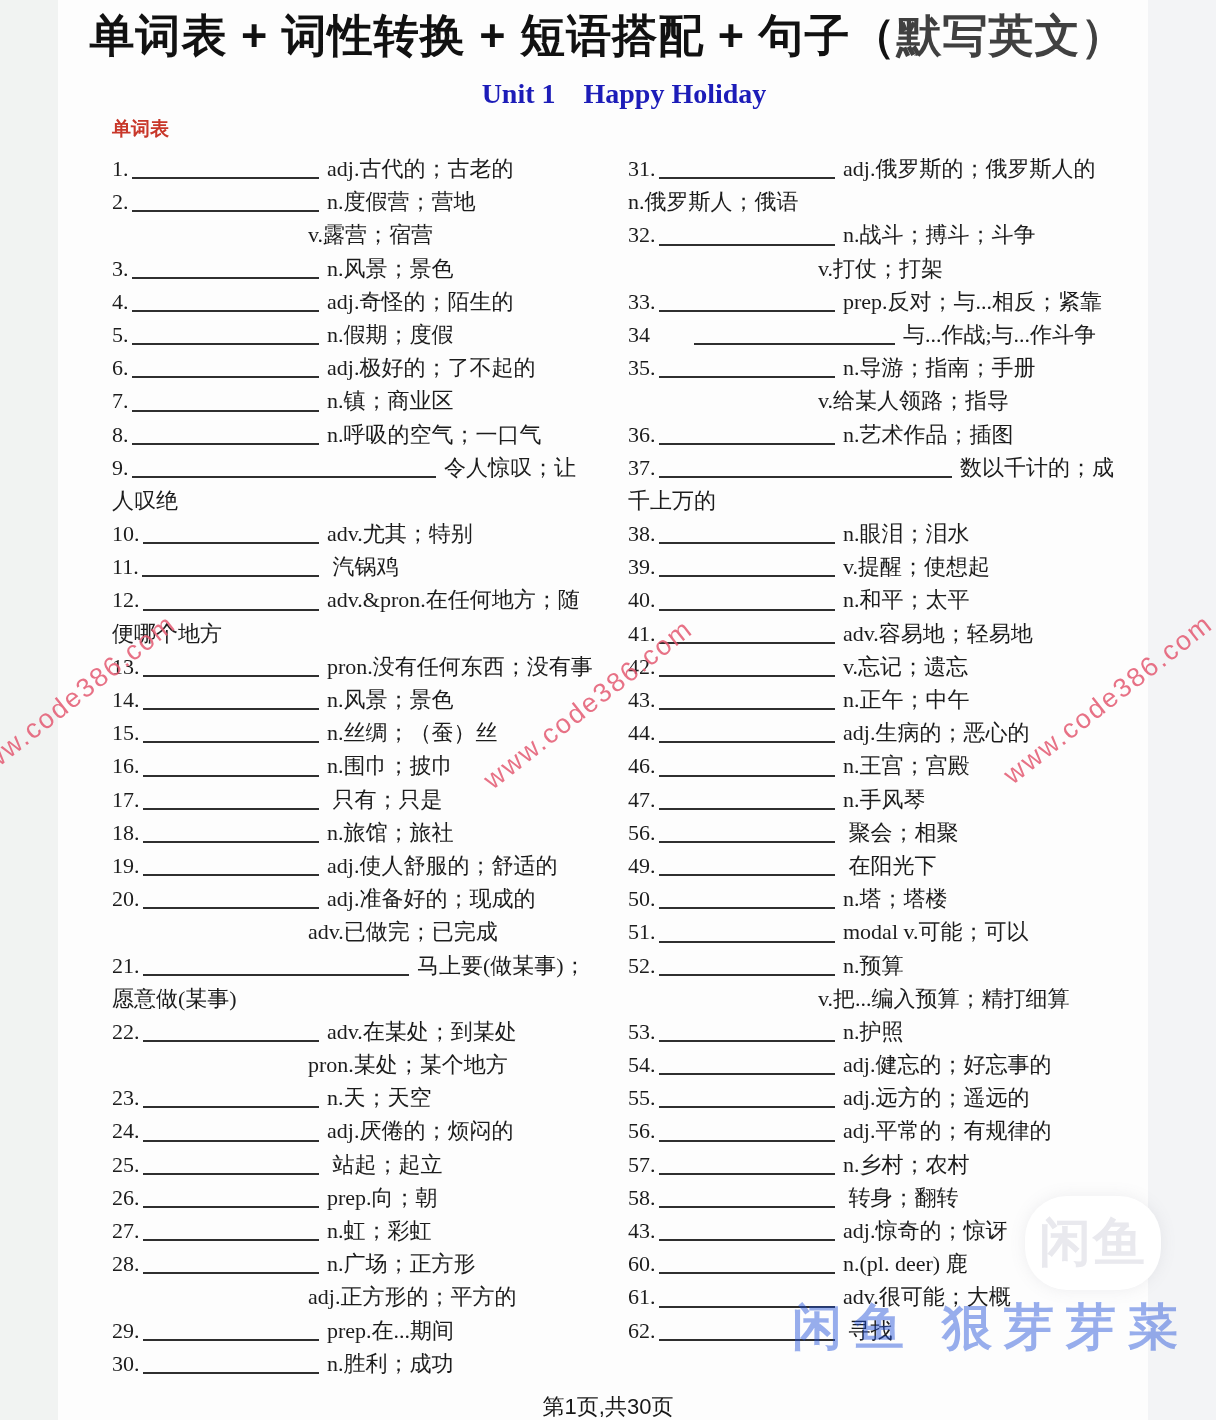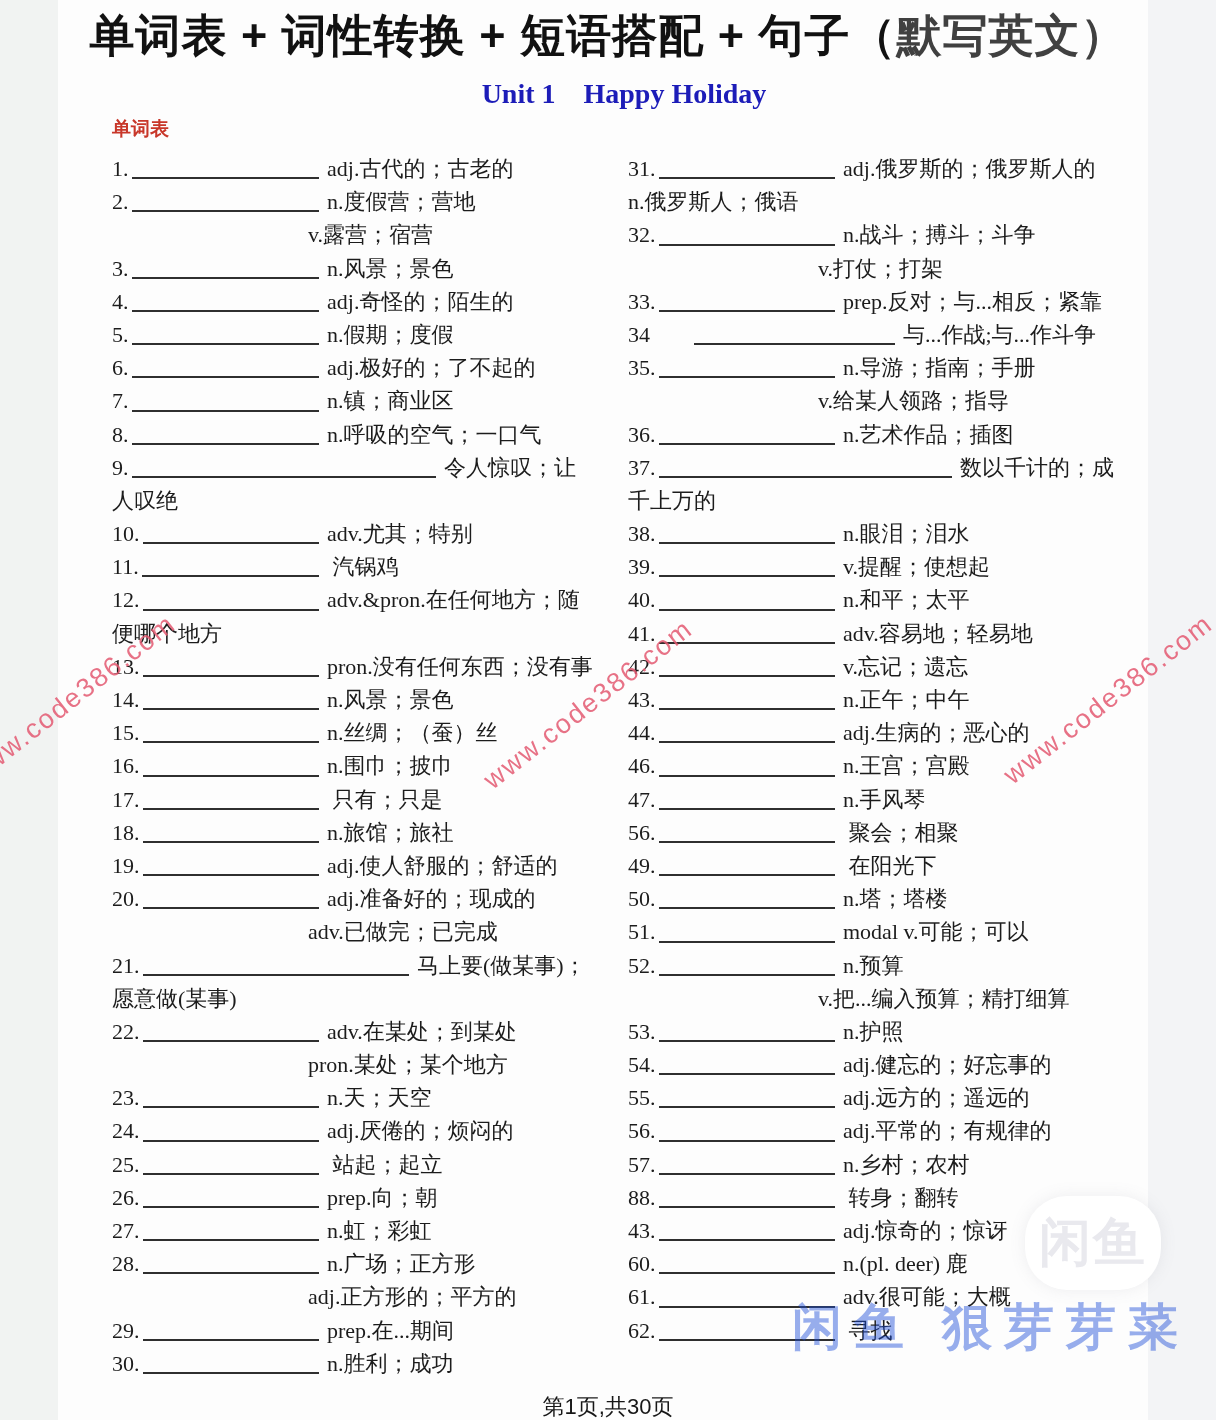--- a/index.html
+++ b/index.html
@@ -154,21 +154,21 @@
     <div class="row item"><span class="lead w-n"><span class="num">49.</span><span class="blank"></span></span><span class="def"> 在阳光下</span></div>
     <div class="row item"><span class="lead w-n"><span class="num">50.</span><span class="blank"></span></span><span class="def">n.塔；塔楼</span></div>
     <div class="row item"><span class="lead w-n"><span class="num">51.</span><span class="blank"></span></span><span class="def">modal v.可能；可以</span></div>
     <div class="row item"><span class="lead w-n"><span class="num">52.</span><span class="blank"></span></span><span class="def">n.预算</span></div>
     <div class="row cont"><span class="def">v.把...编入预算；精打细算</span></div>
     <div class="row item"><span class="lead w-n"><span class="num">53.</span><span class="blank"></span></span><span class="def">n.护照</span></div>
     <div class="row item"><span class="lead w-n"><span class="num">54.</span><span class="blank"></span></span><span class="def">adj.健忘的；好忘事的</span></div>
     <div class="row item"><span class="lead w-n"><span class="num">55.</span><span class="blank"></span></span><span class="def">adj.远方的；遥远的</span></div>
     <div class="row item"><span class="lead w-n"><span class="num">56.</span><span class="blank"></span></span><span class="def">adj.平常的；有规律的</span></div>
     <div class="row item"><span class="lead w-n"><span class="num">57.</span><span class="blank"></span></span><span class="def">n.乡村；农村</span></div>
-    <div class="row item"><span class="lead w-n"><span class="num">88.</span><span class="blank"></span></span><span class="def"> 转身；翻转</span></div>
+    <div class="row item"><span class="lead w-n"><span class="num">58.</span><span class="blank"></span></span><span class="def"> 转身；翻转</span></div>
     <div class="row item"><span class="lead w-n"><span class="num">43.</span><span class="blank"></span></span><span class="def">adj.惊奇的；惊讶</span></div>
     <div class="row item"><span class="lead w-n"><span class="num">60.</span><span class="blank"></span></span><span class="def">n.(pl. deer) 鹿</span></div>
     <div class="row item"><span class="lead w-n"><span class="num">61.</span><span class="blank"></span></span><span class="def">adv.很可能；大概</span></div>
     <div class="row item"><span class="lead w-n"><span class="num">62.</span><span class="blank"></span></span><span class="def"> 寻找</span></div>
   </div>
 
 <span class="wm wm1">www.code386.com</span>
 <span class="wm wm2">www.code386.com</span>
 <span class="wm wm3">www.code386.com</span>
 

